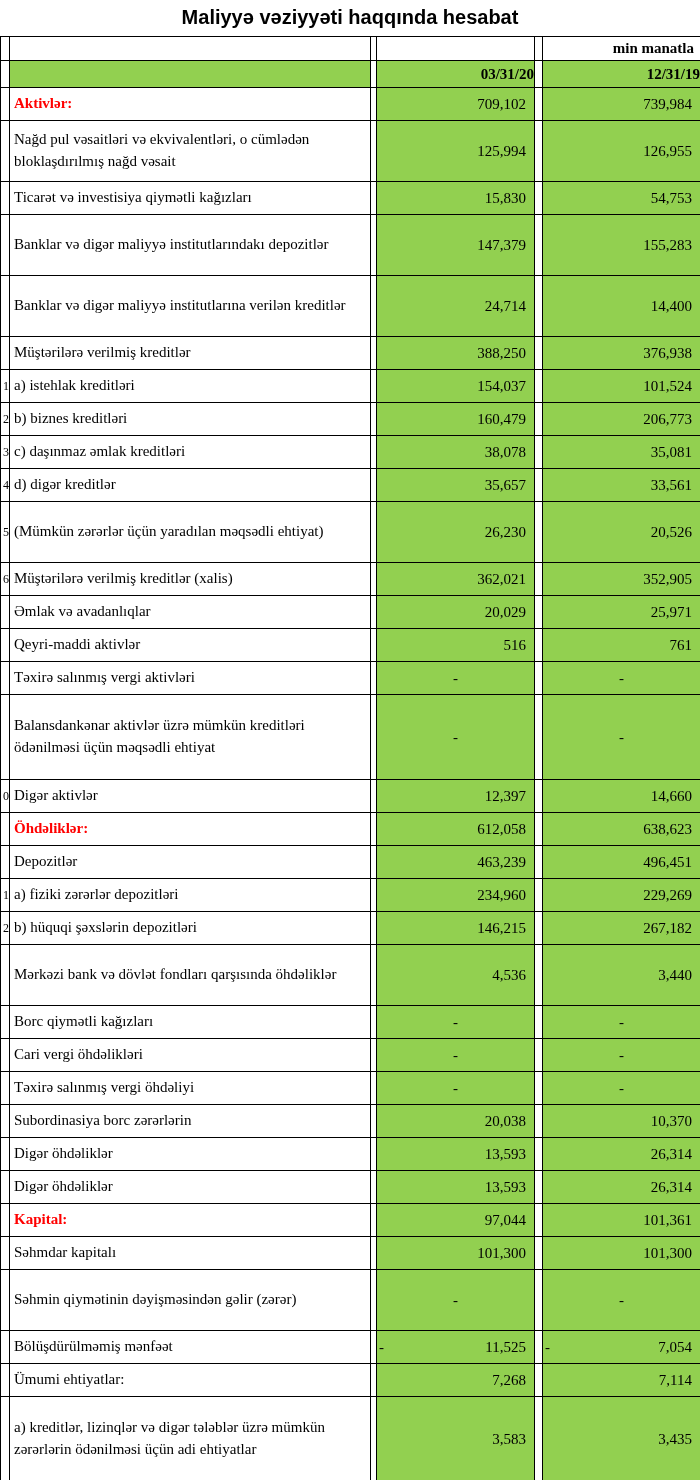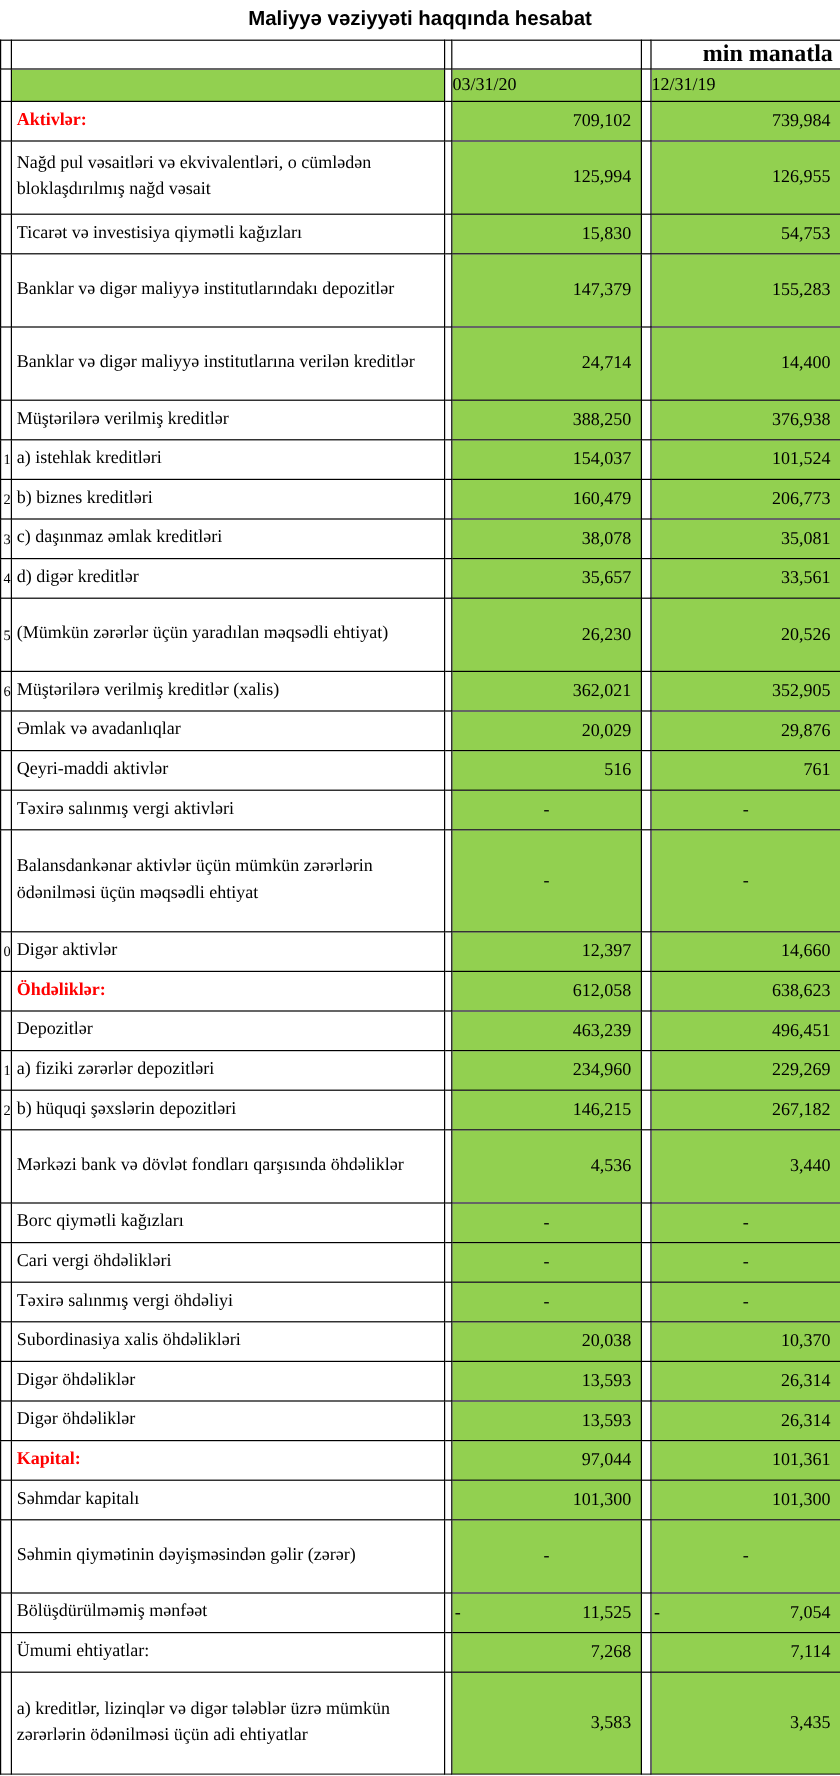--- a/index.html
+++ b/index.html
@@ -5,21 +5,21 @@
   html, body { margin: 0; padding: 0; background: #ffffff; }
   body {
     width: 700px;
     font-family: "Liberation Serif", "DejaVu Serif", serif;
     font-size: 15px;
     color: #000;
   }
   .title {
     font-family: "Liberation Sans", "DejaVu Sans", sans-serif;
     font-weight: bold;
-    font-size: 17px;
+    font-size: 20px;
     text-align: center;
     padding: 6px 0 7px 0;
   }
   table { border-collapse: collapse; width: 700px; table-layout: fixed; }
   td {
     border: 1px solid #000;
     padding: 0;
     vertical-align: middle;
     overflow: hidden;
   }
@@ -41,23 +41,23 @@
   tr.l1 td { height: 28px; }
   tr.l2 td { height: 56px; }
   tr.l3 td { height: 80px; }
 
   tr.units-row td { height: 23px; background: #ffffff; }
   tr.dates-row td { height: 26px; }
   td.units {
     font-weight: bold;
     text-align: right;
     padding-right: 6px;
-    font-size: 20px;
+    font-size: 15px;
   }
-  td.datehead { text-align: left; font-weight: normal; padding: 0; margin-left: 32px; }
+  td.datehead { text-align: right; font-weight: bold; padding: 0; margin-left: 32px; }
   td.greenblank { background: #92d050; }
 </style>
 </head>
 <body>
 
 <div class="title">Maliyyə vəziyyəti haqqında hesabat</div>
 
 <table>
   <colgroup>
     <col class="c-num">
@@ -181,41 +181,41 @@
         <td class="val">362,021</td>
         <td class="gut"></td>
         <td class="val">352,905</td>
       </tr>
       <tr class="l1">
         <td class="num"></td>
         <td class="label">Əmlak və avadanlıqlar</td>
         <td class="gut"></td>
         <td class="val">20,029</td>
         <td class="gut"></td>
-        <td class="val">29,876</td>
+        <td class="val">25,971</td>
       </tr>
       <tr class="l1">
         <td class="num"></td>
         <td class="label">Qeyri-maddi aktivlər</td>
         <td class="gut"></td>
         <td class="val">516</td>
         <td class="gut"></td>
         <td class="val">761</td>
       </tr>
       <tr class="l1">
         <td class="num"></td>
         <td class="label">Təxirə salınmış vergi aktivləri</td>
         <td class="gut"></td>
         <td class="val dash">-</td>
         <td class="gut"></td>
         <td class="val dash">-</td>
       </tr>
       <tr class="l3">
         <td class="num"></td>
-        <td class="label">Balansdankənar aktivlər üçün mümkün zərərlərin ödənilməsi üçün məqsədli ehtiyat</td>
+        <td class="label">Balansdankənar aktivlər üzrə mümkün kreditləri ödənilməsi üçün məqsədli ehtiyat</td>
         <td class="gut"></td>
         <td class="val dash">-</td>
         <td class="gut"></td>
         <td class="val dash">-</td>
       </tr>
       <tr class="l1">
         <td class="num">0</td>
         <td class="label">Digər aktivlər</td>
         <td class="gut"></td>
         <td class="val">12,397</td>
@@ -281,21 +281,21 @@
       <tr class="l1">
         <td class="num"></td>
         <td class="label">Təxirə salınmış vergi öhdəliyi</td>
         <td class="gut"></td>
         <td class="val dash">-</td>
         <td class="gut"></td>
         <td class="val dash">-</td>
       </tr>
       <tr class="l1">
         <td class="num"></td>
-        <td class="label">Subordinasiya xalis öhdəlikləri</td>
+        <td class="label">Subordinasiya borc zərərlərin</td>
         <td class="gut"></td>
         <td class="val">20,038</td>
         <td class="gut"></td>
         <td class="val">10,370</td>
       </tr>
       <tr class="l1">
         <td class="num"></td>
         <td class="label">Digər öhdəliklər</td>
         <td class="gut"></td>
         <td class="val">13,593</td>

